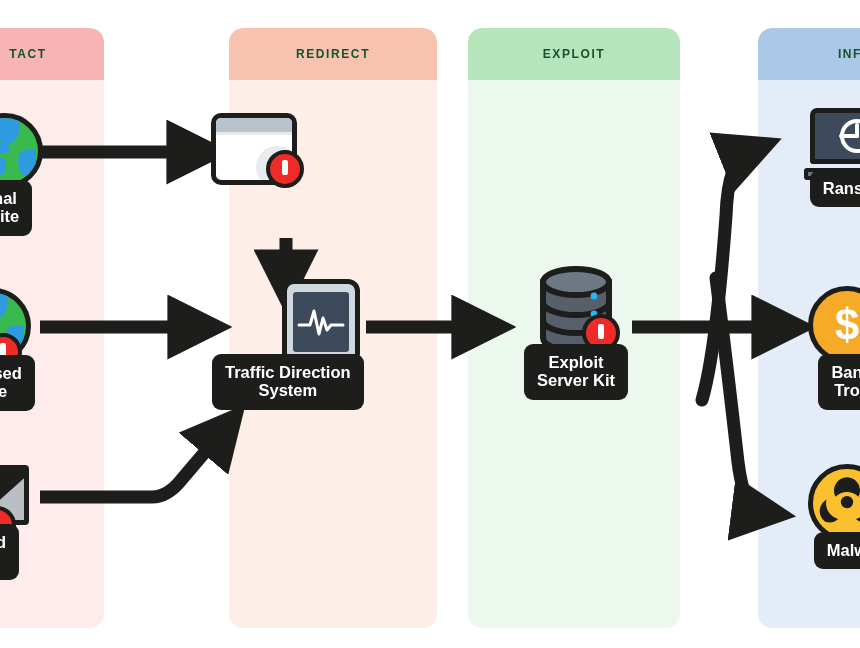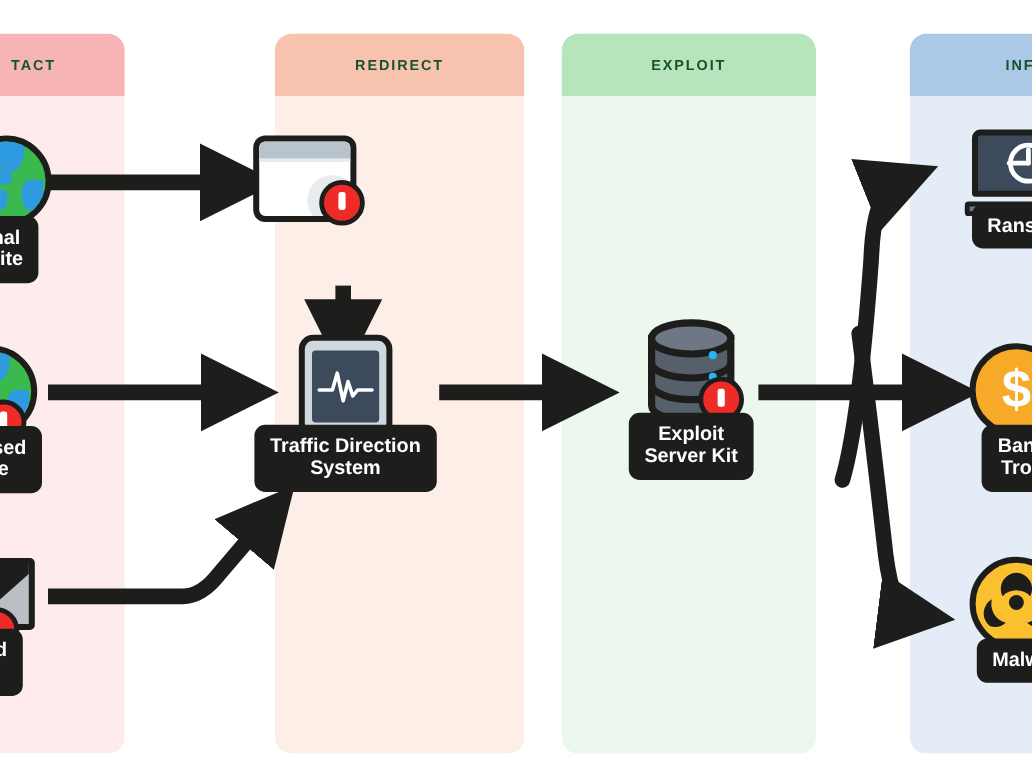--- a/index.html
+++ b/index.html
@@ -294,21 +294,21 @@
   <div class="node" style="left:206px; top:106px;">
     <div class="node-icon" style="width:96px;">
       <div class="browser">
         <div class="bar"></div>
         <div class="ghost"></div>
       </div>
       <div class="badge" style="right:-2px; bottom:4px;"></div>
     </div>
   </div>
 
-  <div class="node" style="left:212px; top:276px;">
+  <div class="node" style="left:212px; top:276px;align-items:flex-end;">
     <div class="node-icon" style="height:92px;">
       <div class="monitor">
         <div class="screen">
           <svg viewBox="0 0 56 60" width="56" height="60">
             <polyline points="6,33 17,33 21,19 26,42 30,26 34,38 38,33 50,33" fill="none" stroke="#ffffff" stroke-width="3" stroke-linejoin="round" stroke-linecap="round"></polyline>
           </svg>
         </div>
       </div>
     </div>
     <div class="node-label">Traffic Direction

